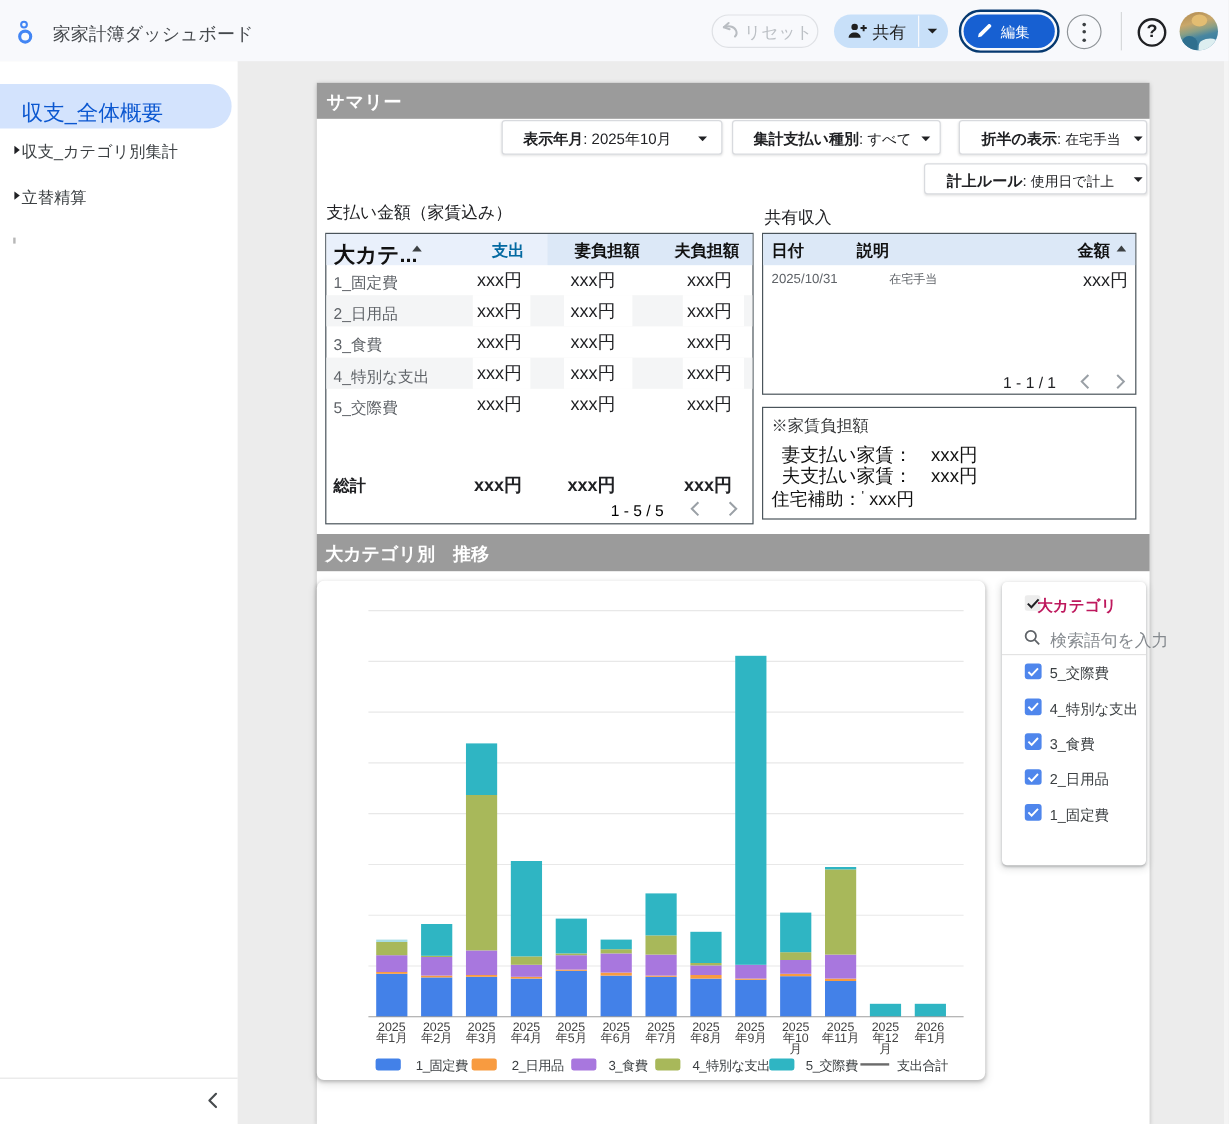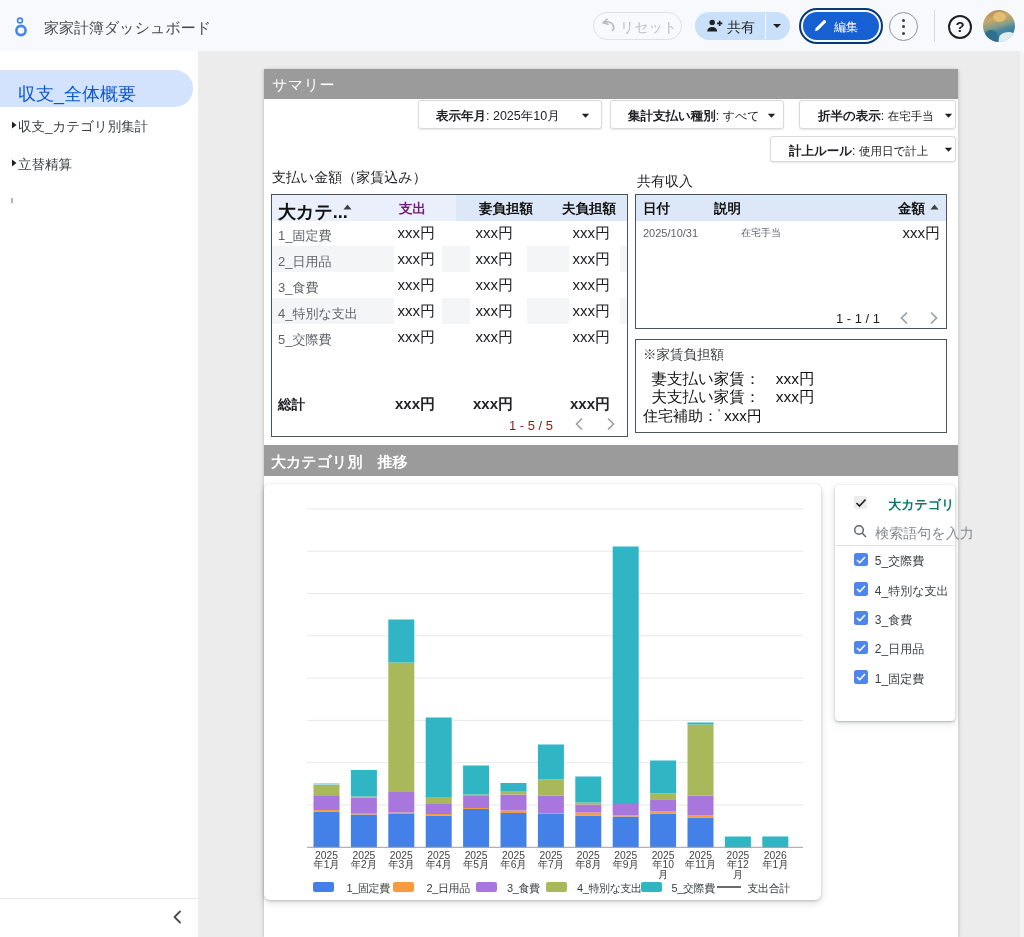--- a/index.html
+++ b/index.html
@@ -73,21 +73,21 @@
     <path d="M1 0.5 L5.5 4 L1 7.5 Z" fill="#202124"></path>
   </svg>
 <div class="abs" style="left:18px;top:156px;font-size:13.5px;color:#3c4043">立替精算</div>
 <div class="abs" style="left:11px;top:197.5px;width:1.5px;height:5px;background:#b7b7b7"></div>
 <div class="abs" style="left:0;top:898px;width:197.5px;height:1px;background:#e6e6e6"></div>
 <svg class="abs" style="left:172px;top:910px" width="10" height="14" viewBox="0 0 10 14">
     <path d="M8 1.5 L2.5 7 L8 12.5" fill="none" stroke="#474b4e" stroke-width="1.8" stroke-linecap="round" stroke-linejoin="round"></path>
   </svg>
 
 <div class="abs" style="left:263.5px;top:68.5px;width:694px;height:30.5px;background:#9b9b9b"></div>
-<div class="abs" style="left:272px;top:76px;font-size:15px;font-weight:normal;color:#fff;letter-spacing:.5px">サマリー</div>
+<div class="abs" style="left:272px;top:76px;font-size:15px;font-weight:bold;color:#fff;letter-spacing:.5px">サマリー</div>
 
 <div class="abs" style="left:417.6px;top:100.4px;width:184.8px;height:28.2px;background:#fff;border:1px solid #d8dade;border-radius:3px;box-shadow:0 1px 2px rgba(0,0,0,.10)"></div>
 <div class="abs" style="left:436px;top:108px;font-size:12.5px;color:#202124"><b>表示年月</b>: 2025年10月</div>
 <svg class="abs" style="left:581px;top:112.5px" width="9" height="5.5" viewBox="0 0 9 5.5">
     <path d="M0.8 0.8 L4.5 4.7 L8.2 0.8 Z" fill="#202124"></path>
   </svg>
 
 <div class="abs" style="left:609.5px;top:100.4px;width:174.5px;height:28.2px;background:#fff;border:1px solid #d8dade;border-radius:3px;box-shadow:0 1px 2px rgba(0,0,0,.10)"></div>
 <div class="abs" style="left:628px;top:108px;font-size:12.5px;color:#202124"><b>集計支払い種別</b>: <span style="font-size:12px">すべて</span></div>
 <svg class="abs" style="left:767px;top:112.5px" width="9" height="5.5" viewBox="0 0 9 5.5">
@@ -118,21 +118,21 @@
 <div class="abs" style="left:470px;top:246px;width:57px;height:26px;background:#fff"></div>
 <div class="abs" style="left:569px;top:246px;width:51px;height:26px;background:#fff"></div>
 <div class="abs" style="left:394px;top:298px;width:48px;height:26px;background:#fff"></div>
 <div class="abs" style="left:470px;top:298px;width:57px;height:26px;background:#fff"></div>
 <div class="abs" style="left:569px;top:298px;width:51px;height:26px;background:#fff"></div>
 
 <div class="abs" style="left:278px;top:200px;font-size:18px;font-weight:bold;color:#111">大カテ...</div>
 <svg class="abs" style="left:343px;top:204px" width="9" height="6" viewBox="0 0 9 6">
     <path d="M4.5 0.5 L8.5 5.5 L0.5 5.5 Z" fill="#3c4043"></path>
   </svg>
-<div class="abs" style="left:399px;top:200px;width:38px;font-size:13.5px;font-weight:bold;color:#701a75">支出</div>
+<div class="abs" style="left:399px;top:200px;width:38px;text-align:right;font-size:13.5px;font-weight:bold;color:#0369a1">支出</div>
 <div class="abs" style="left:455px;top:200px;width:78px;text-align:right;font-size:13.5px;font-weight:bold;color:#111">妻負担額</div>
 <div class="abs" style="left:538px;top:200px;width:78px;text-align:right;font-size:13.5px;font-weight:bold;color:#111">夫負担額</div>
 
 <div class="abs" style="left:278px;top:226.5px;font-size:13px;color:#5f6368">1_固定費</div>
 <div class="abs" style="left:335px;top:224px;width:100px;text-align:right;font-size:15px;color:#202124">xxx円</div>
 <div class="abs" style="left:413px;top:224px;width:100px;text-align:right;font-size:15px;color:#202124">xxx円</div>
 <div class="abs" style="left:510px;top:224px;width:100px;text-align:right;font-size:15px;color:#202124">xxx円</div>
 <div class="abs" style="left:278px;top:252.5px;font-size:13px;color:#5f6368">2_日用品</div>
 <div class="abs" style="left:335px;top:250px;width:100px;text-align:right;font-size:15px;color:#202124">xxx円</div>
 <div class="abs" style="left:413px;top:250px;width:100px;text-align:right;font-size:15px;color:#202124">xxx円</div>
@@ -148,21 +148,21 @@
 <div class="abs" style="left:278px;top:330.5px;font-size:13px;color:#5f6368">5_交際費</div>
 <div class="abs" style="left:335px;top:328px;width:100px;text-align:right;font-size:15px;color:#202124">xxx円</div>
 <div class="abs" style="left:413px;top:328px;width:100px;text-align:right;font-size:15px;color:#202124">xxx円</div>
 <div class="abs" style="left:510px;top:328px;width:100px;text-align:right;font-size:15px;color:#202124">xxx円</div>
 
 <div class="abs" style="left:278px;top:396px;font-size:13.5px;font-weight:bold;color:#202124">総計</div>
 <div class="abs" style="left:335px;top:394.5px;width:100px;text-align:right;font-size:15px;font-weight:bold;color:#202124">xxx円</div>
 <div class="abs" style="left:413px;top:394.5px;width:100px;text-align:right;font-size:15px;font-weight:bold;color:#202124">xxx円</div>
 <div class="abs" style="left:510px;top:394.5px;width:100px;text-align:right;font-size:15px;font-weight:bold;color:#202124">xxx円</div>
 
-<div class="abs" style="left:453px;top:418px;width:100px;text-align:right;font-size:13px;color:#7f1d1d">1 - 5 / 5</div>
+<div class="abs" style="left:453px;top:418px;width:100px;text-align:right;font-size:13px;color:#000000">1 - 5 / 5</div>
 <svg class="abs" style="left:573px;top:417px" width="12" height="14" viewBox="0 0 12 14">
     <path d="M9 1.5 L3.5 7 L9 12.5" fill="none" stroke="#9aa0a6" stroke-width="1.7"></path>
   </svg>
 <svg class="abs" style="left:605px;top:417px" width="12" height="14" viewBox="0 0 12 14">
     <path d="M3 1.5 L8.5 7 L3 12.5" fill="none" stroke="#9aa0a6" stroke-width="1.7"></path>
   </svg>
 
 <div class="abs" style="left:637px;top:173px;font-size:14px;color:#202124">共有収入</div>
 <div class="abs" style="left:634.6px;top:194px;width:312.4px;height:135px;border:1px solid #4a545b;background:#fff"></div>
 <div class="abs" style="left:635.6px;top:195px;width:310.4px;height:25.5px;background:#dce8f7"></div>
@@ -301,21 +301,21 @@
 <div class="abs" style="left:407.5px;top:397.5px;font-size:11px;color:#3c4043;white-space:nowrap;letter-spacing:-0.4px">5_交際費</div>
 <div class="abs" style="left:452.5px;top:402.5px;width:24.5px;height:1.8px;background:#6b6b6b"></div>
 <div class="abs" style="left:483.5px;top:397.5px;font-size:11px;color:#3c4043;white-space:nowrap;letter-spacing:-0.4px">支出合計</div>
 </div>
 
 <div class="abs" style="left:835.3px;top:484.8px;width:120px;height:236.7px;background:#fff;border-radius:4px;box-shadow:0 1px 2px rgba(60,64,67,.3),0 2px 6px 1px rgba(60,64,67,.15)">
  <div class="abs" style="left:19px;top:11.5px;width:13px;height:13px;background:#ececec;border-radius:2px"></div>
  <svg class="abs" style="left:19.5px;top:13px" width="12" height="10" viewBox="0 0 12 10">
       <path d="M1.5 5 L4.5 8 L10.5 1.5" fill="none" stroke="#202124" stroke-width="1.7"></path>
     </svg>
- <div class="abs" style="left:53px;top:11.5px;font-size:13px;font-weight:bold;color:#0f766e">大カテゴリ</div>
+ <div class="abs" style="left:29px;top:11.5px;font-size:13px;font-weight:bold;color:#be185d">大カテゴリ</div>
  <svg class="abs" style="left:18px;top:39px" width="14" height="14" viewBox="0 0 14 14">
       <circle cx="6" cy="6" r="4.3" fill="none" stroke="#5f6368" stroke-width="1.5"></circle>
       <line x1="9.3" y1="9.3" x2="13" y2="13" stroke="#5f6368" stroke-width="1.5"></line>
     </svg>
  <div class="abs" style="left:40px;top:40.5px;font-size:14px;color:#84898e;white-space:nowrap">検索語句を入力</div>
  <div class="abs" style="left:0;top:60px;width:120px;height:1px;background:#e3e3e3"></div>
  <div class="abs" style="left:19px;top:68px;width:13.5px;height:13.5px;background:#4f86ec;border-radius:2.5px"></div>
  <svg class="abs" style="left:21px;top:71px" width="10" height="8" viewBox="0 0 10 8">
       <path d="M1 4 L3.7 6.7 L9 1" fill="none" stroke="#fff" stroke-width="1.6"></path>
     </svg>

